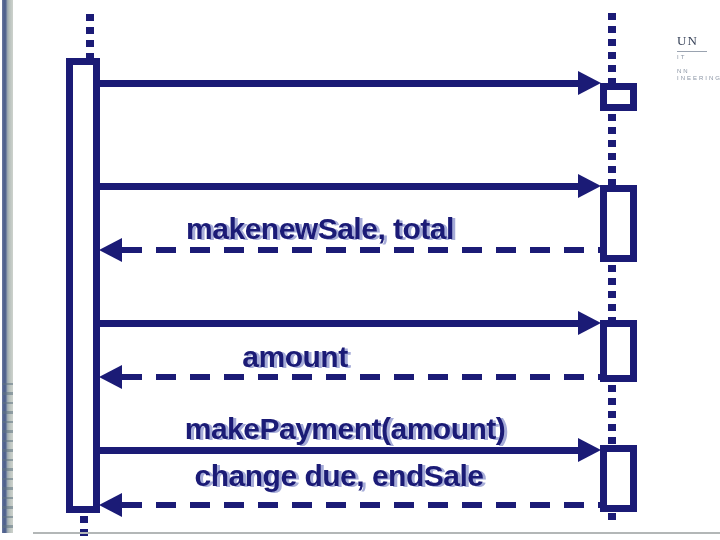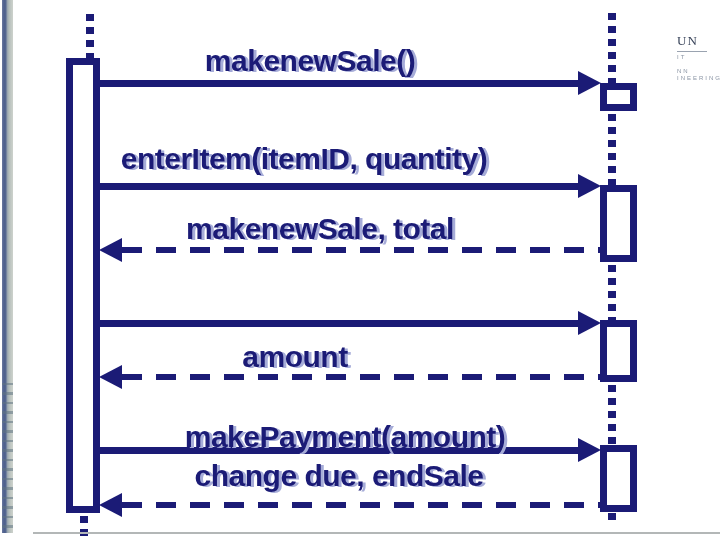--- a/index.html
+++ b/index.html
@@ -92,40 +92,38 @@
   <div class="dotv" style="left:608px;top:513px;height:11px;"></div>
 
   <div class="act" style="left:66px;top:58px;width:34px;height:455px;"></div>
   <div class="act" style="left:600px;top:83px;width:37px;height:28px;"></div>
   <div class="act" style="left:600px;top:185px;width:37px;height:77px;"></div>
   <div class="act" style="left:600px;top:320px;width:37px;height:62px;"></div>
   <div class="act" style="left:600px;top:445px;width:37px;height:67px;"></div>
 
   <div class="call-line" style="top:80px;"></div>
   <div class="call-head" style="top:71px;"></div>
-  <div class="msg" style="left:310px;top:46px;">makenewSale()</div>
 
   <div class="call-line" style="top:183px;"></div>
   <div class="call-head" style="top:174px;"></div>
-  <div class="msg" style="left:304px;top:144px;">enterItem(itemID, quantity)</div>
 
   <div class="ret-line" style="top:247px;"></div>
   <div class="ret-head" style="top:238px;"></div>
   <div class="msg" style="left:320px;top:214px;">makenewSale, total</div>
 
   <div class="call-line" style="top:320px;"></div>
   <div class="call-head" style="top:311px;"></div>
 
   <div class="ret-line" style="top:374px;"></div>
   <div class="ret-head" style="top:365px;"></div>
   <div class="msg" style="left:295px;top:342px;">amount</div>
 
   <div class="call-line" style="top:447px;"></div>
   <div class="call-head" style="top:438px;"></div>
-  <div class="msg" style="left:345px;top:414px;margin-top:8px;">makePayment(amount)</div>
+  <div class="msg" style="left:345px;top:414px;">makePayment(amount)</div>
 
   <div class="ret-line" style="top:502px;"></div>
   <div class="ret-head" style="top:493px;"></div>
   <div class="msg" style="left:339px;top:461px;">change due, endSale</div>
 
   <div class="bottom-line"></div>
 
 </div>
 
 </body></html>

